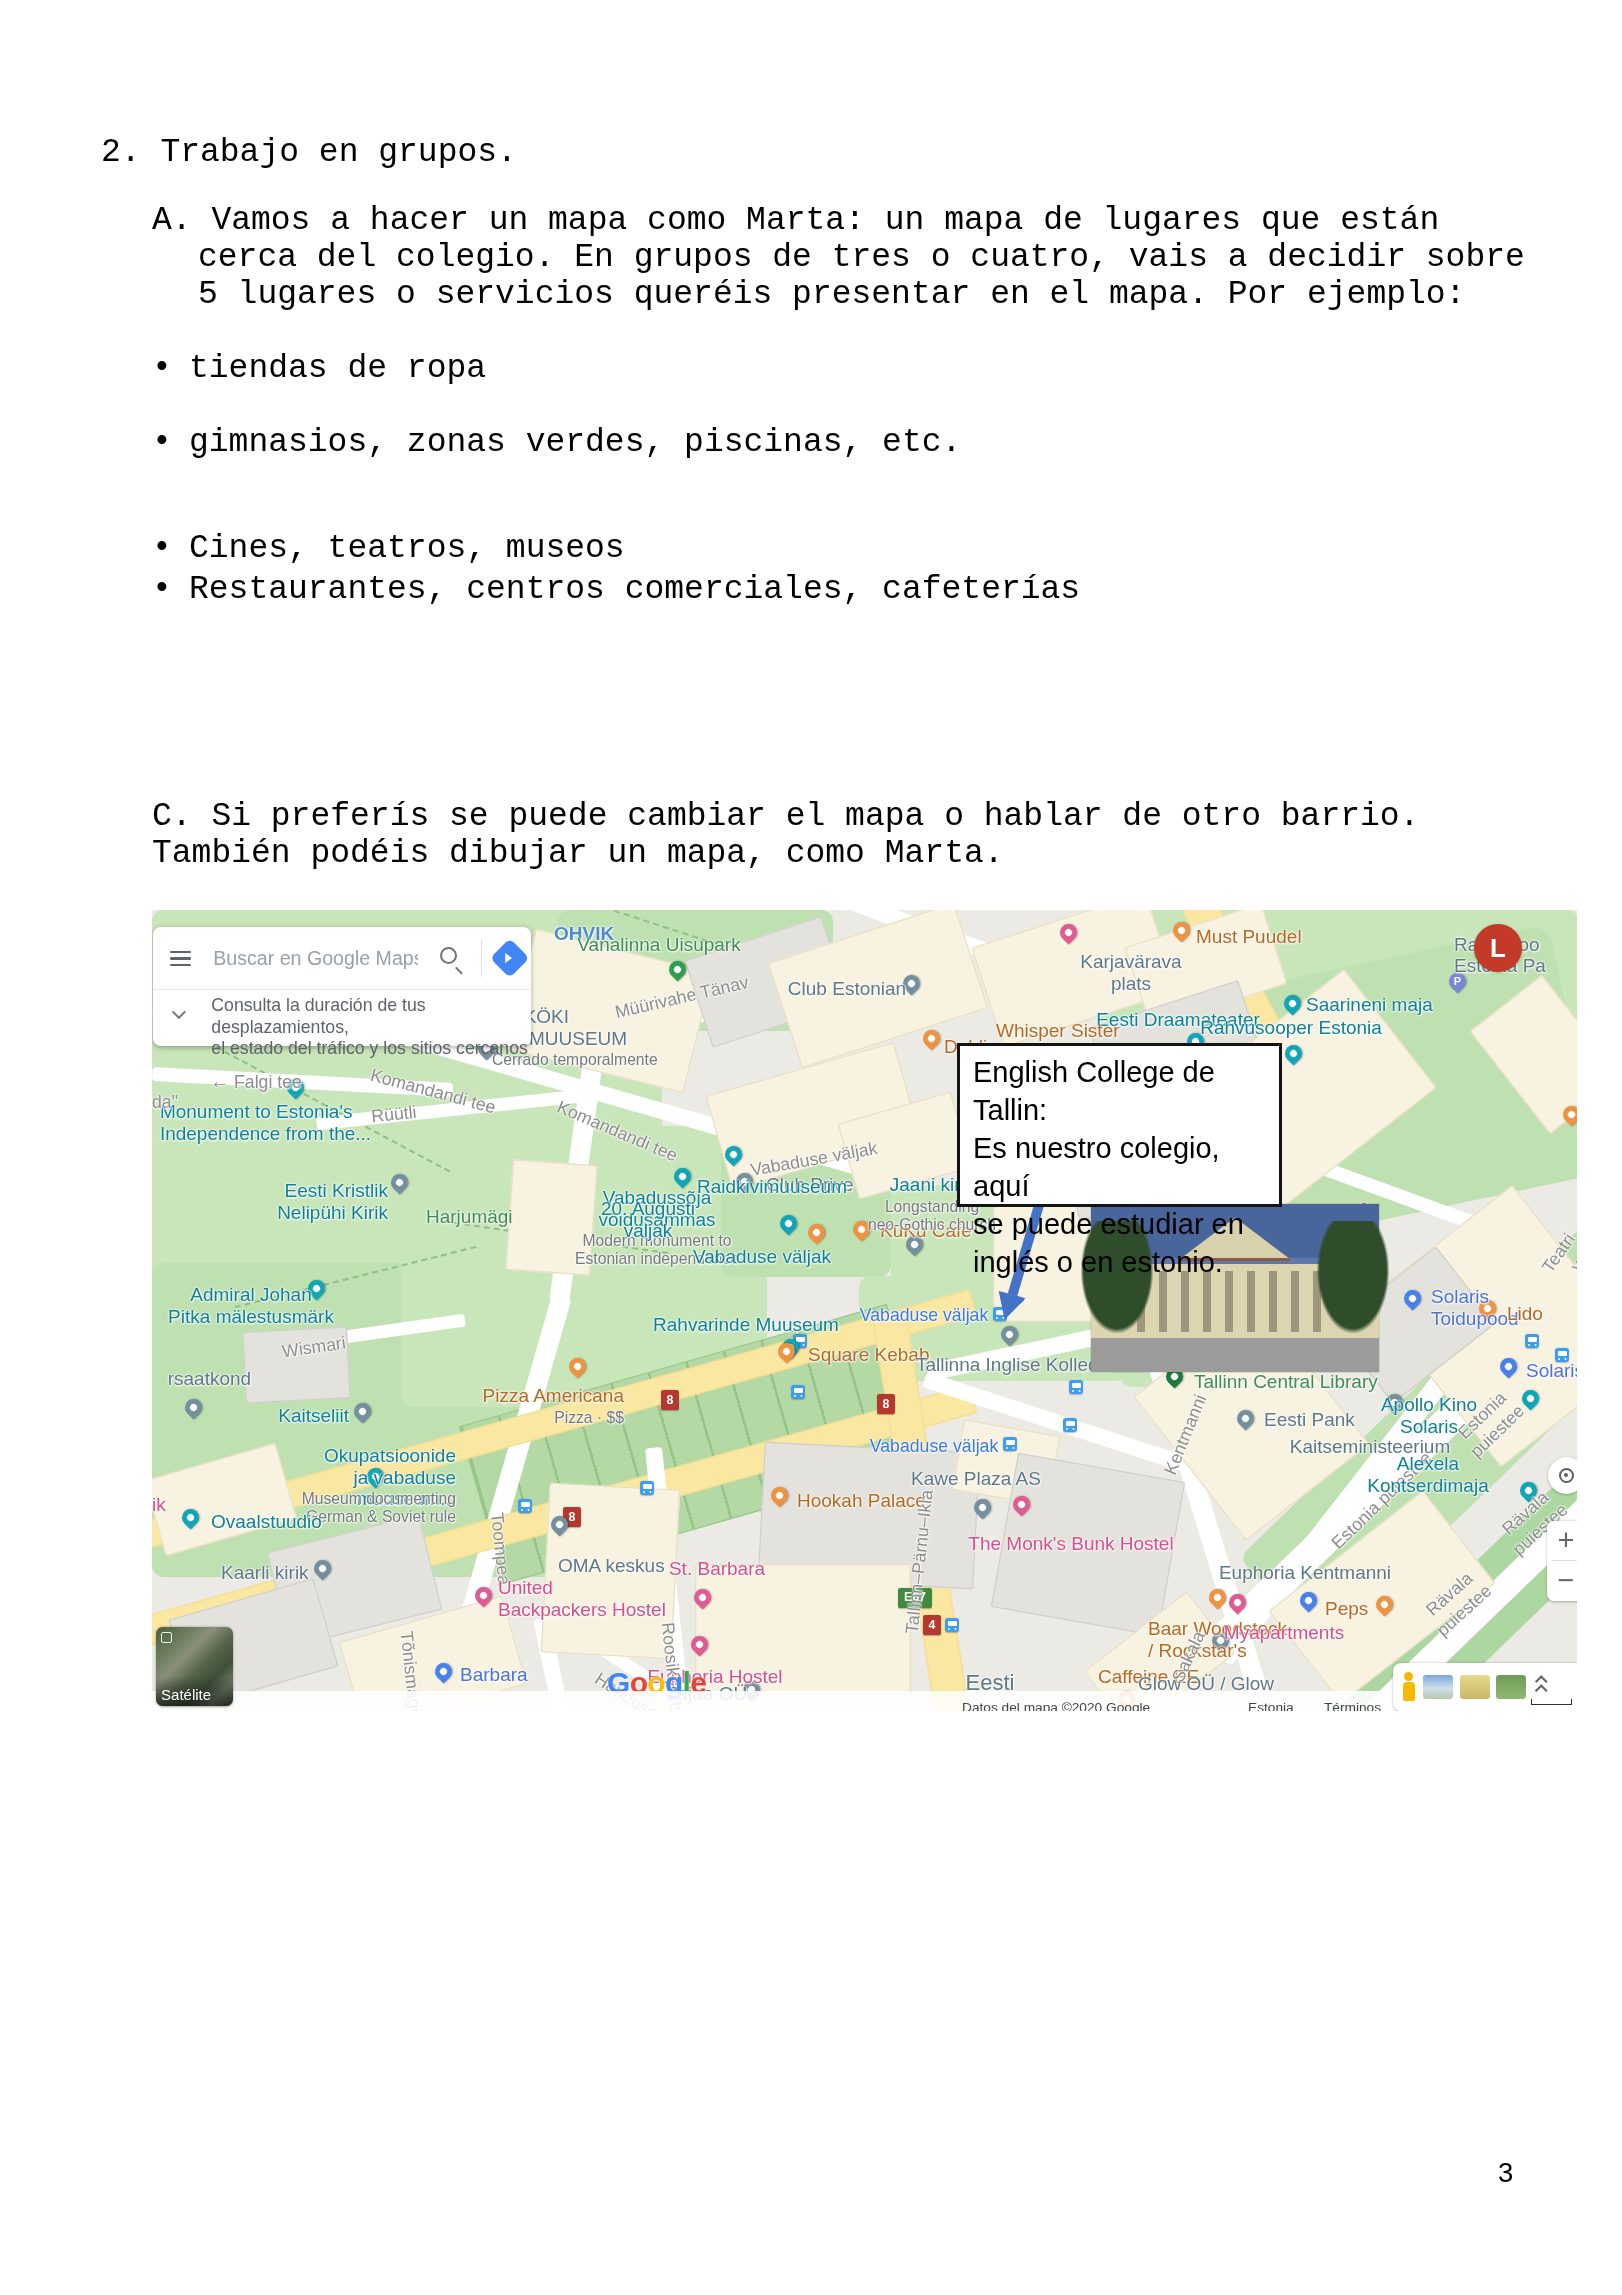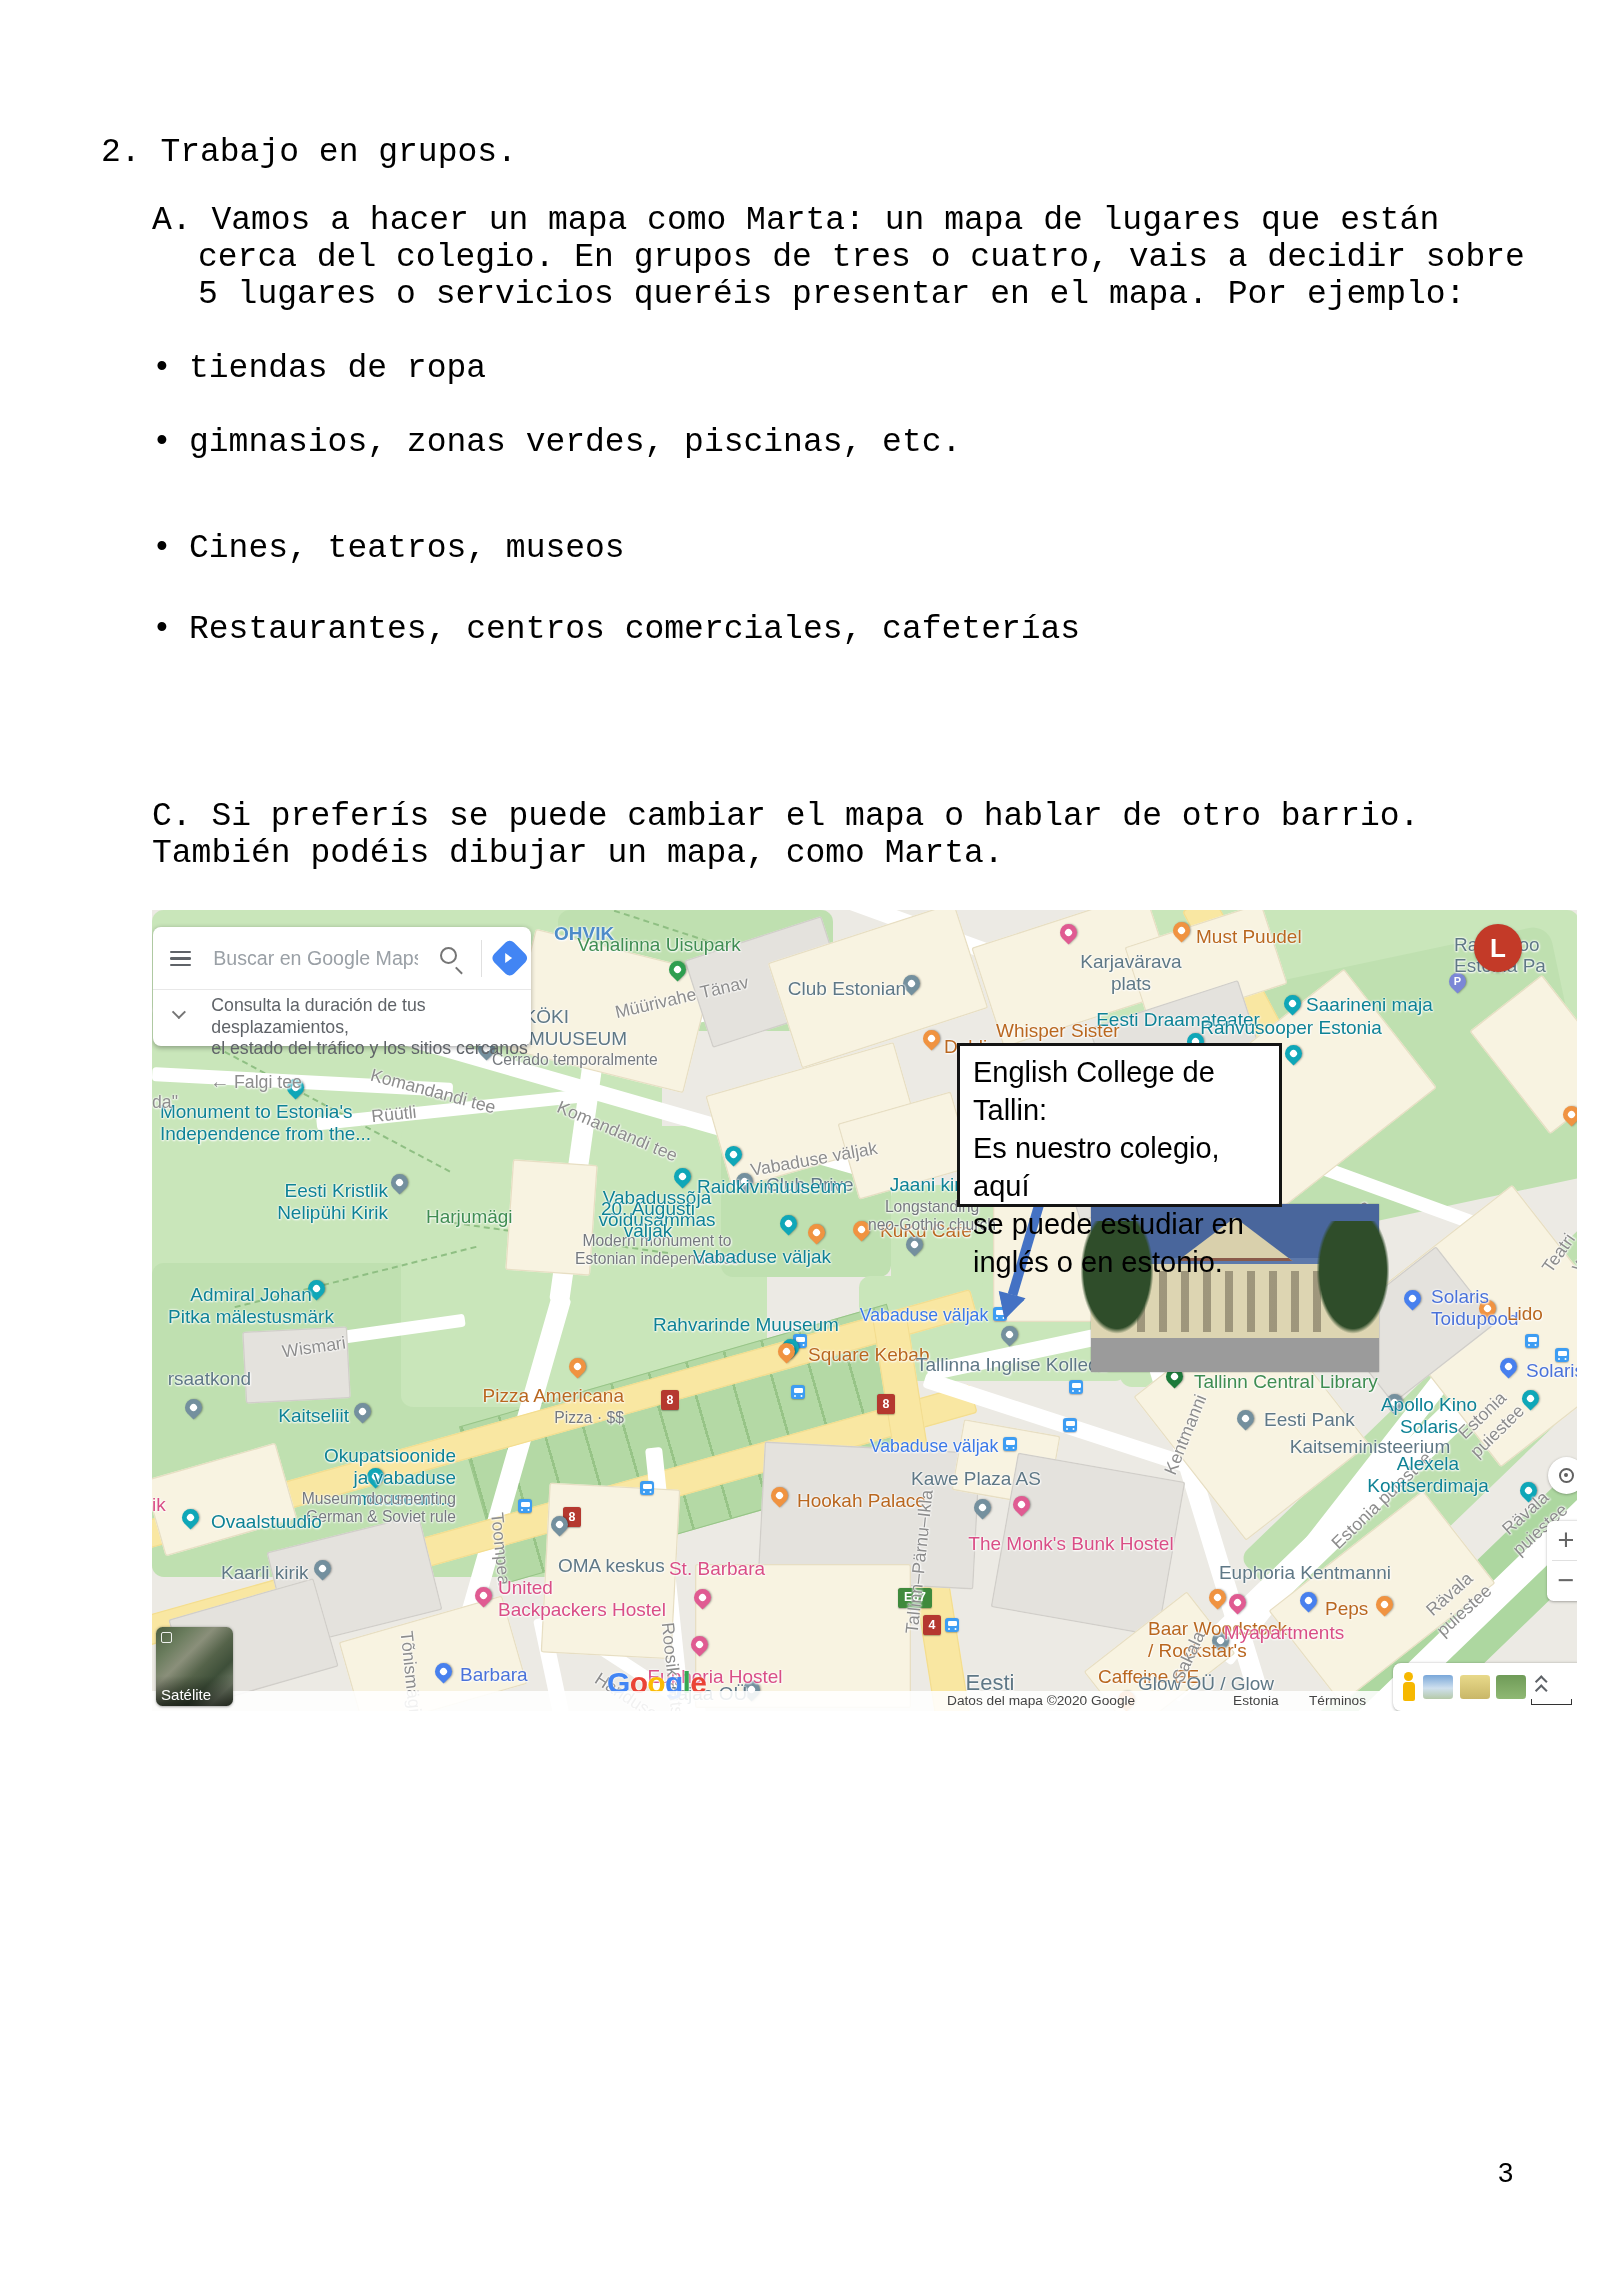--- a/index.html
+++ b/index.html
@@ -107,39 +107,39 @@
   .pegman::after{content:"";position:absolute;left:2px;top:11.8px;width:11.8px;height:18.3px;background:#f6b800;border-radius:3.9px 3.9px 2px 2px;}
   .thumb{width:30px;height:23.6px;border-radius:3.3px;}
   .th1{background:linear-gradient(#79a7d9,#cfe0ee 55%,#b5c9a8);}
   .th2{background:linear-gradient(#e8d98a,#c9b768);}
   .th3{background:linear-gradient(#6f9b58,#8fb873);}
   .dblchev{position:relative;width:14.4px;height:26px;margin-left:2.6px;}
   .dblchev i{position:absolute;left:2px;width:8.5px;height:8.5px;border-left:2px solid #5f6368;border-top:2px solid #5f6368;transform:rotate(45deg);}
   .dblchev i:first-child{top:2.6px;}.dblchev i:last-child{top:11.8px;}
 
   .gfoot{position:absolute;left:0;top:781px;width:1425px;height:19.6px;background:rgba(255,255,255,.88);z-index:11;}
-  .gfoot span{position:absolute;font-size:13.7px;color:#444;top:2px;white-space:nowrap;}
+  .gfoot span{position:absolute;font-size:13.7px;color:#444;top:9px;white-space:nowrap;margin-left:15px;}
   .glogo{position:absolute;left:455px;top:756px;z-index:11;font-size:30px;font-weight:700;letter-spacing:-0.7px;
          text-shadow:0 0 2.6px #fff;}
   .scalebar{position:absolute;left:1379px;top:789px;width:41px;height:5.9px;border:1.3px solid #333;border-top:none;z-index:12;}
 </style>
 </head>
 <body>
 
 <div class="page">
 
   <div class="ws" style="left:101px;top:134px;">2. Trabajo en grupos.</div>
   <div class="ws hang" style="left:152px;top:202px;width:1394px;">A. Vamos a hacer un mapa como Marta: un mapa de lugares que están
 cerca del colegio. En grupos de tres o cuatro, vais a decidir sobre
 5 lugares o servicios queréis presentar en el mapa. Por ejemplo:</div>
 
   <div class="bullet" style="left:152px;top:350px;"><span class="dot">•</span><span>tiendas de ropa</span></div>
   <div class="bullet" style="left:152px;top:424px;"><span class="dot">•</span><span>gimnasios, zonas verdes, piscinas, etc.</span></div>
   <div class="bullet" style="left:152px;top:497px;margin-top:33px;"><span class="dot">•</span><span>Cines, teatros, museos</span></div>
-  <div class="bullet" style="left:152px;top:571px;margin-top:40px;"><span class="dot">•</span><span>Restaurantes, centros comerciales, cafeterías</span></div>
+  <div class="bullet" style="left:152px;top:571px;"><span class="dot">•</span><span>Restaurantes, centros comerciales, cafeterías</span></div>
 
   <div class="ws" style="left:152px;top:798px;width:1394px;">C. Si preferís se puede cambiar el mapa o hablar de otro barrio.
 También podéis dibujar un mapa, como Marta.</div>
   <div class="pagenum" style="left:1498px;top:2157px;">3</div>
 
   <div class="map">
 
     <div class="park" style="left:0;top:0;width:432px;height:108px;"></div>
     <div class="park d" style="left:406px;top:0;width:275px;height:121px;"></div>
     <div class="park" style="left:0;top:92px;width:510px;height:347px;"></div>

